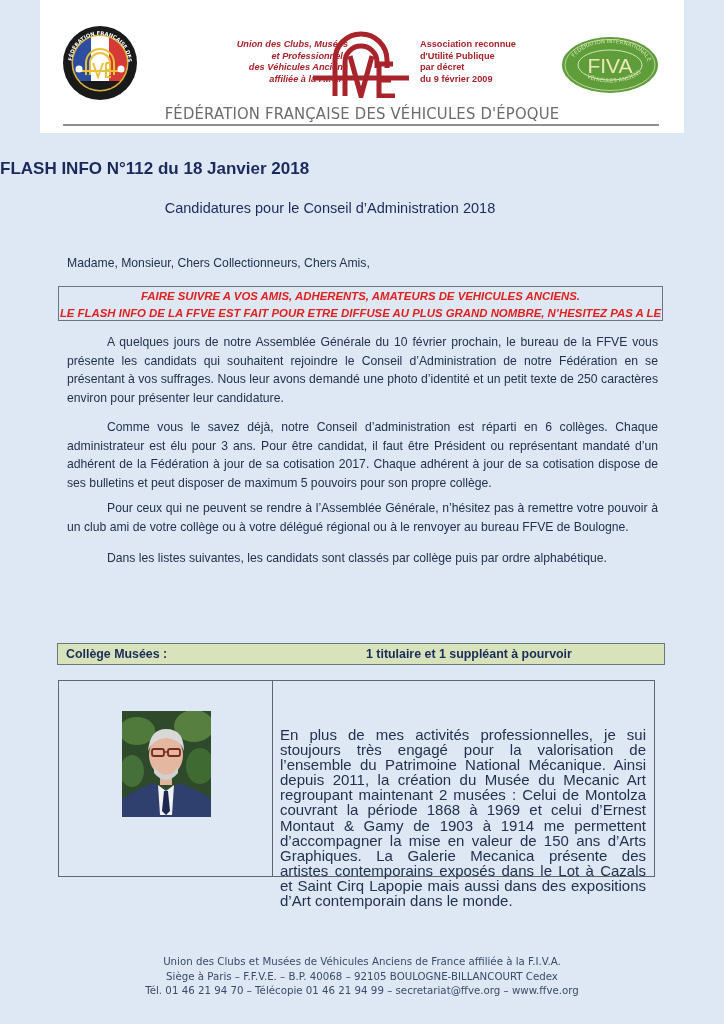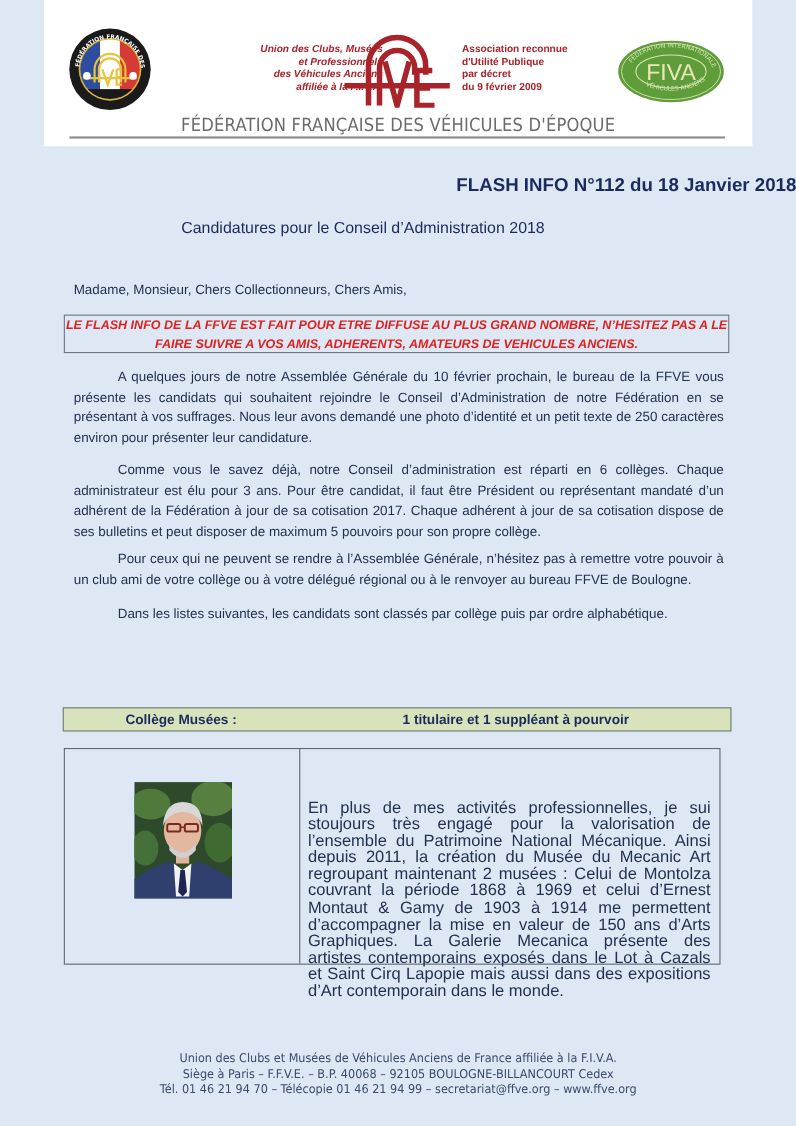--- a/index.html
+++ b/index.html
@@ -33,21 +33,21 @@
     left: 0; top: 104px; width: 644px; text-align: center;
     font-size: 16.5px; color: #6b6b6b; letter-spacing: 0.2px;
     font-family: "DejaVu Sans", sans-serif; font-weight: normal;
     transform: scaleX(0.9);
   }
   .fed-rule {
     left: 23px; top: 124px; width: 596px; height: 2px; background: #8f8f8f;
   }
 
   .title {
-    left: 0; top: 159px; width: 724px; text-align: right;
+    left: 0; top: 159px; width: 724px; text-align: left;
     font-size: 17px; font-weight: bold; color: #1b2a5c;
   }
   .subtitle {
     left: 0; top: 200px; width: 660px; text-align: center;
     font-size: 14.5px; color: #1b2a5c;
   }
 
   .body-text { font-size: 12.2px; line-height: 18.6px; color: #22314f; }
   .greeting { left: 67px; top: 254px; }
 
@@ -65,21 +65,21 @@
   .p1 { top: 333px; }
   .p2 { top: 418px; }
   .p3 { top: 499px; }
   .p4 { top: 549px; left: 67px; width: 591px; }
 
   .college-bar {
     left: 57px; top: 643px; width: 608px; height: 22px;
     background: #d8e3bb; border: 1px solid #6f7679; box-sizing: border-box;
     font-weight: bold; font-size: 12.4px; color: #1b2a5c; line-height: 20px;
   }
-  .college-name { position: absolute; left: 8px; top: 0; margin-left: 48px; }
+  .college-name { position: absolute; left: 8px; top: 0; }
   .college-seats { position: absolute; left: 308px; top: 0; }
 
   .cand-table {
     left: 58px; top: 680px; width: 597px; height: 197px;
     border: 1px solid #5f6670; box-sizing: border-box;
   }
   .cand-divider { left: 213px; top: 0; width: 1px; height: 195px; background: #5f6670; }
   .photo { left: 63px; top: 30px; width: 89px; height: 106px; overflow: hidden; }
   .cand-name {
     left: 221px; top: 14px; font-size: 12.2px; font-weight: bold; color: #1b2a5c;
@@ -180,22 +180,22 @@
   <div class="abs fed-title">FÉDÉRATION FRANÇAISE DES VÉHICULES D'ÉPOQUE</div>
   <div class="abs fed-rule"></div>
 </div>
 
 <div class="abs title">FLASH INFO N°112 du 18 Janvier 2018</div>
 <div class="abs subtitle">Candidatures pour le Conseil d’Administration 2018</div>
 
 <div class="abs body-text greeting">Madame, Monsieur, Chers Collectionneurs, Chers Amis,</div>
 
 <div class="abs notice">
+  <div>FAIRE SUIVRE A VOS AMIS, ADHERENTS, AMATEURS DE VEHICULES ANCIENS.</div>
   <div>LE FLASH INFO DE LA FFVE EST FAIT POUR ETRE DIFFUSE AU PLUS GRAND NOMBRE, N’HESITEZ PAS A LE</div>
-  <div>FAIRE SUIVRE A VOS AMIS, ADHERENTS, AMATEURS DE VEHICULES ANCIENS.</div>
 </div>
 
 <div class="abs body-text para p1"><span class="indent"></span><span>A quelques jours de notre Assemblée Générale du 10 février prochain, le bureau de la FFVE vous présente les candidats qui souhaitent rejoindre le Conseil d’Administration de notre Fédération en se présentant à vos suffrages. Nous leur avons demandé une photo d’identité et un petit texte de 250 caractères environ pour présenter leur candidature.</span></div>
 <div class="abs body-text para p2"><span class="indent"></span><span>Comme vous le savez déjà, notre Conseil d’administration est réparti en 6 collèges. Chaque administrateur est élu pour 3 ans. Pour être candidat, il faut être Président ou représentant mandaté d’un adhérent de la Fédération à jour de sa cotisation 2017. Chaque adhérent à jour de sa cotisation dispose de ses bulletins et peut disposer de maximum 5 pouvoirs pour son propre collège.</span></div>
 <div class="abs body-text para p3"><span class="indent"></span><span>Pour ceux qui ne peuvent se rendre à l’Assemblée Générale, n’hésitez pas à remettre votre pouvoir à un club ami de votre collège ou à votre délégué régional ou à le renvoyer au bureau FFVE de Boulogne.</span></div>
 <div class="abs body-text para p4"><span class="indent"></span><span>Dans les listes suivantes, les candidats sont classés par collège puis par ordre alphabétique.</span></div>
 
 <div class="abs college-bar">
   <span class="college-name">Collège Musées :</span>
   <span class="college-seats">1 titulaire  et 1 suppléant à pourvoir</span>

